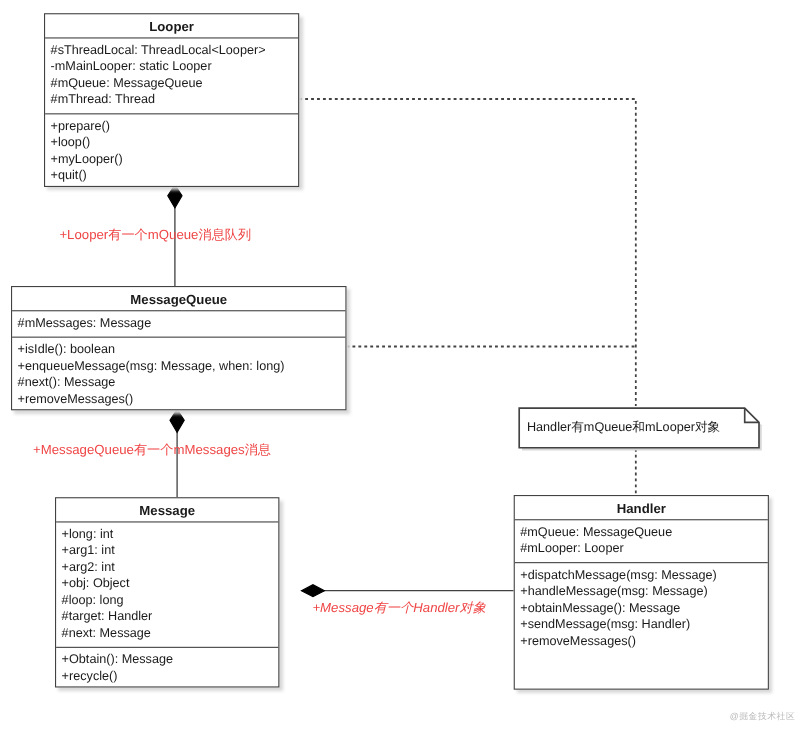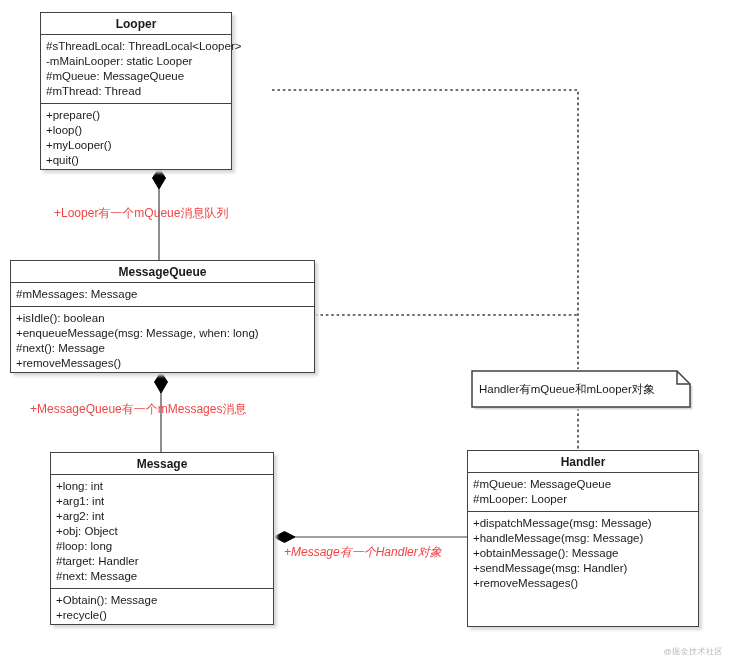--- a/index.html
+++ b/index.html
@@ -76,21 +76,21 @@
     <polygon points="161,372 167.5,382 161,393 154.5,382" fill="#000000" stroke="#000000"></polygon>
 
     <path d="M467,537 H294" fill="none" stroke="#424242" stroke-width="1.2"></path>
     <polygon points="274,537 284.5,531.5 295,537 284.5,542.5" fill="#000000" stroke="#000000"></polygon>
 
     <path d="M474.5,373.5 H679.5 L692.5,386.5 V409.5 H474.5 Z" fill="#d8d8d8" stroke="none"></path>
     <path d="M472,371 H677 L690,384 V407 H472 Z" fill="#ffffff" stroke="#424242" stroke-width="1.5"></path>
     <path d="M677,371 V384 H690" fill="none" stroke="#424242" stroke-width="1.5"></path>
   </svg>
 
-  <div class="uml-class" style="left:40px;top:12px;width:192px;height:158px;">
+  <div class="uml-class" style="left:40px;top:12px;width:232px;height:158px;">
     <div class="uml-title">Looper</div>
     <div class="uml-section divided">
       <div class="row">#sThreadLocal: ThreadLocal&lt;Looper&gt;</div>
       <div class="row">-mMainLooper: static Looper</div>
       <div class="row">#mQueue: MessageQueue</div>
       <div class="row">#mThread: Thread</div>
     </div>
     <div class="uml-section fill">
       <div class="row">+prepare()</div>
       <div class="row">+loop()</div>
@@ -105,21 +105,21 @@
       <div class="row">#mMessages: Message</div>
     </div>
     <div class="uml-section fill">
       <div class="row">+isIdle(): boolean</div>
       <div class="row">+enqueueMessage(msg: Message, when: long)</div>
       <div class="row">#next(): Message</div>
       <div class="row">+removeMessages()</div>
     </div>
   </div>
 
-  <div class="uml-class" style="left:50px;top:452px;width:224px;height:173px;">
+  <div class="uml-class" style="left:50px;top:452px;width:204px;height:173px;">
     <div class="uml-title">Message</div>
     <div class="uml-section divided">
       <div class="row">+long: int</div>
       <div class="row">+arg1: int</div>
       <div class="row">+arg2: int</div>
       <div class="row">+obj: Object</div>
       <div class="row">#loop: long</div>
       <div class="row">#target: Handler</div>
       <div class="row">#next: Message</div>
     </div>

